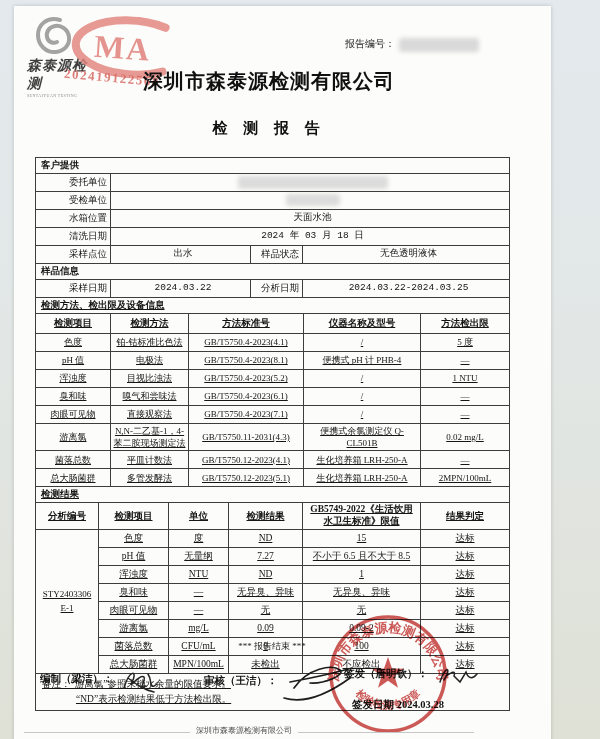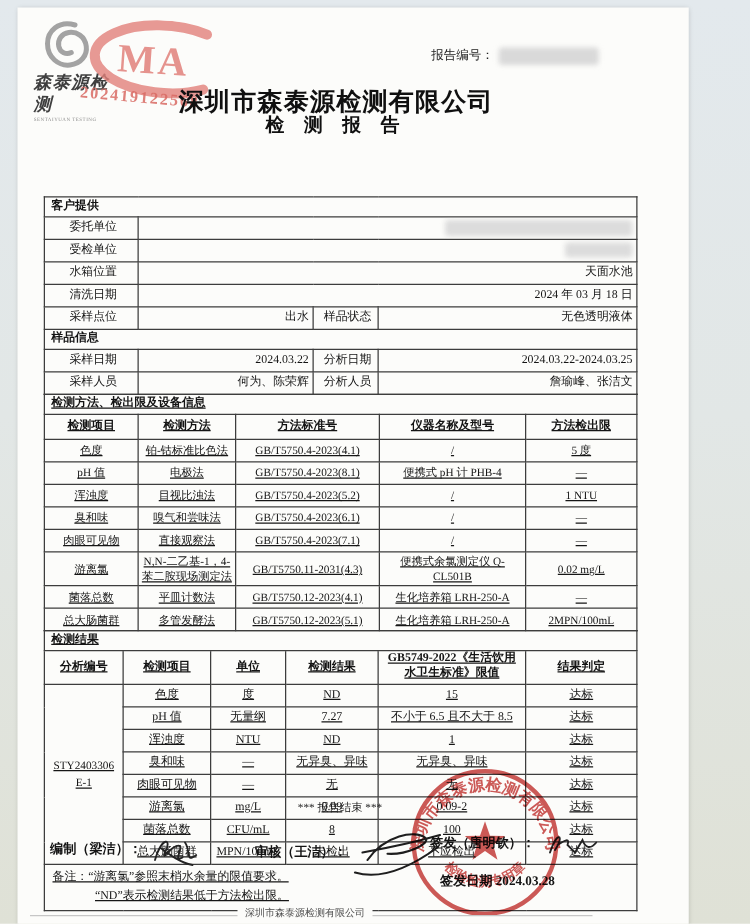--- a/index.html
+++ b/index.html
@@ -28,33 +28,33 @@
   .report-no{position:absolute;left:331px;top:31px;font-size:10px;color:#222;}
   .redact{display:inline-block;height:12px;background:#dcdcdc;border-radius:3px;filter:blur(2px);vertical-align:middle;}
   .redact.rn{width:80px;height:14px;margin-left:4px;background:#d9d9d9;}
   .redact.redact-1{width:150px;height:13px;}
   .redact.redact-2{width:54px;height:12px;}
   .company-title{
     position:absolute;left:0;top:62px;width:510px;text-align:center;
     font-size:20px;font-weight:bold;letter-spacing:1px;color:#101010;
   }
   .report-title{
-    position:absolute;left:0;top:85px;width:510px;text-align:center;
+    position:absolute;left:0;top:113px;width:510px;text-align:center;
     font-size:15px;font-weight:bold;letter-spacing:6px;color:#101010;
   }
   
   .tables{position:absolute;left:21px;top:131px;width:474px;margin-top:20px;}
   table.t{border-collapse:collapse;table-layout:fixed;width:474px;font-size:9.5px;}
   table.t + table.t{margin-top:-1px;text-decoration:underline;}
   .t td{border:1px solid #3d3d3d;padding:1px 3px;text-align:center;color:#141414;overflow:hidden;line-height:1.35;}
   .t .sec{font-weight:bold;text-align:left;padding-left:5px;height:13px;font-size:9.5px;}
   .t .hdr{font-weight:bold;height:17px;}
   .t1 td{height:15px;}
-  .t1 .lbl{text-align:center;padding-left:6px;}
-  .t1 .val{text-align:right;padding-left:8px;}
+  .t1 .lbl{text-align:right;padding-left:6px;}
+  .t1 .val{text-align:center;padding-left:8px;font-family:Liberation Mono, monospace;}
   .t2 td{padding:1px 2px;font-size:9px;height:15px;}
   .t2 .hdr{font-size:9.5px;}
   .t3 td{height:15px;}
   .t3 .gbhdr{line-height:1.25;}
   .t3 .anno{font-size:9px;line-height:1.5;}
   .note-cell{text-align:left !important;padding:3px 6px !important;line-height:1.6 !important;height:auto !important;font-size:9.5px;}
   .note2{margin-left:34px;}
   
   .end-line{position:absolute;left:21px;top:634px;width:474px;text-align:center;font-size:9px;color:#222;}
   .sig{position:absolute;font-size:10.5px;font-weight:bold;color:#141414;white-space:nowrap;}
@@ -135,26 +135,20 @@
           </tr>
           <tr>
             <td class="sec" colspan="4">样品信息</td>
           </tr>
           <tr>
             <td class="lbl">采样日期</td>
             <td class="val">2024.03.22</td>
             <td class="lbl">分析日期</td>
             <td class="val">2024.03.22-2024.03.25</td>
           </tr>
-          <tr>
-            <td class="lbl">采样人员</td>
-            <td class="val">何为、陈荣辉</td>
-            <td class="lbl">分析人员</td>
-            <td class="val">詹瑜峰、张洁文</td>
-          </tr>
         </tbody>
     </table>
 
     <table class="t t2">
       <colgroup>
           <col style="width:75px">
           <col style="width:78px">
           <col style="width:115px">
           <col style="width:117px">
           <col style="width:89px">

